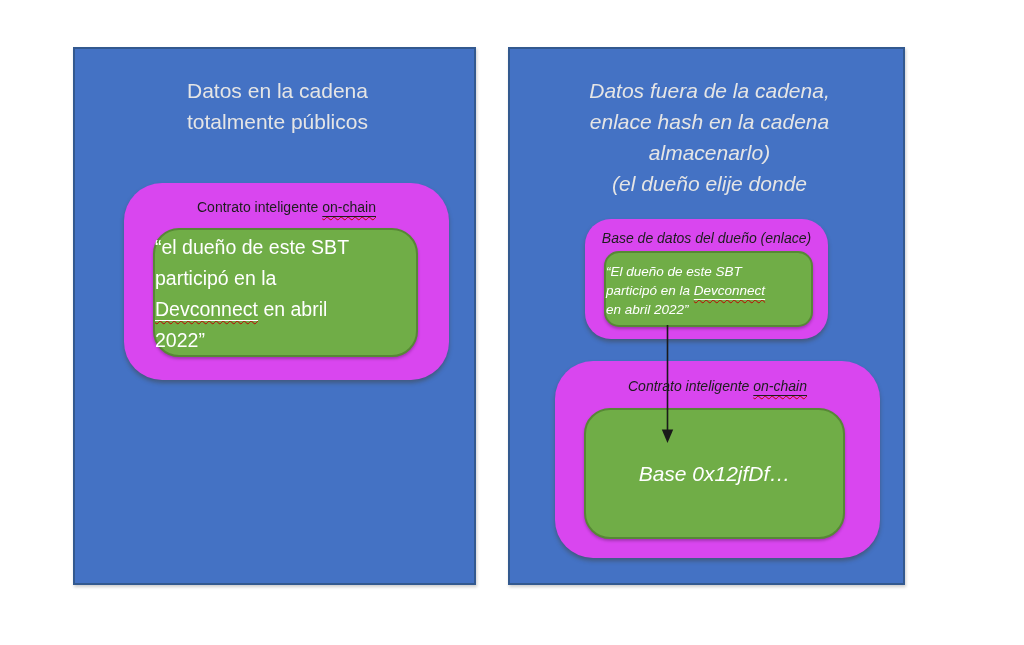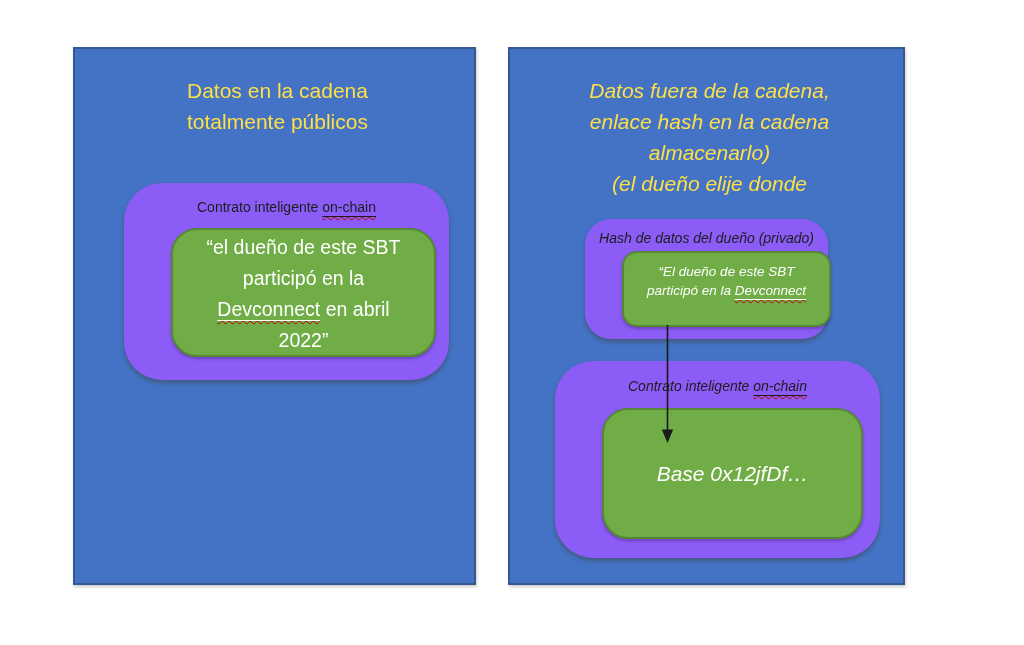--- a/index.html
+++ b/index.html
@@ -17,50 +17,49 @@
     box-shadow: 1px 2px 3px rgba(0,0,0,0.2);
   }
   .panel-left  { left: 73px;  width: 403px; }
   .panel-right { left: 508px; width: 397px; font-style: italic; }
 
   .panel-title {
     position: absolute;
     left: 0; right: 0;
     top: 26px;
     text-align: center;
-    color: #fde047;
+    color: #e5e5e5;
     font-size: 21px;
     line-height: 31px;
     font-weight: 400;
     padding-left: 6px;
   }
 
   .orange-box {
     position: absolute;
-    background: #8b5cf6;
+    background: #d946ef;
     box-shadow: 0 3px 4px rgba(60,45,0,0.35);
   }
   .orange-big { border-radius: 38px; }
   .orange-sm  { border-radius: 26px; }
 
   .box-label {
     text-align: center;
     color: #1d1d1d;
     font-size: 14px;
     line-height: 19px;
   }
 
   .green-box {
     position: absolute;
     background: #70AD47;
     border: 2px solid #578736;
     color: #ffffff;
-    text-align: center;
+    text-align: left;
     box-shadow: 0 2px 3px rgba(0,0,0,0.25);
-    margin-left: 18px;
   }
   .green-big { border-radius: 26px; }
   .green-sm  { border-radius: 15px; }
 
   
   .sbt-text-left { font-size: 19.5px; line-height: 31px; padding-top: 2px; }
   
   .sbt-text-right { font-size: 13.5px; line-height: 19px; padding-top: 9px; }
   
   .hash-box { display: flex; align-items: center; justify-content: center; font-size: 21px; }
@@ -119,25 +118,26 @@
 
     <div class="panel-title">
       <div>Datos fuera de la cadena,</div>
       <div>enlace hash en la cadena</div>
       <div>almacenarlo)</div>
       <div>(el dueño elije donde</div>
     </div>
 
     <div class="orange-box orange-sm" style="left:75px; top:170px; width:243px; height:120px;">
       <div class="box-label" style="margin-top:10px;">
-        <span>Hash de datos del dueño (privado)</span>
+        <span>Base de datos del dueño (enlace)</span>
       </div>
       <div class="green-box green-sm sbt-text-right" style="left:19px; top:32px; width:209px; height:76px;">
         <div>“El dueño de este SBT</div>
         <div><span>participó en la </span><span class="squiggle"><span class="solid-underline">Devconnect</span></span></div>
+        <div>en abril 2022”</div>
       </div>
     </div>
 
     <div class="orange-box orange-big" style="left:45px; top:312px; width:325px; height:197px;">
       <div class="box-label" style="margin-top:16px;">
         <span>Contrato inteligente </span><span class="squiggle"><span class="solid-underline">on-chain</span></span>
       </div>
       <div class="green-box green-big hash-box" style="left:29px; top:47px; width:261px; height:131px;">
         <span>Base 0x12jfDf…</span>
       </div>

